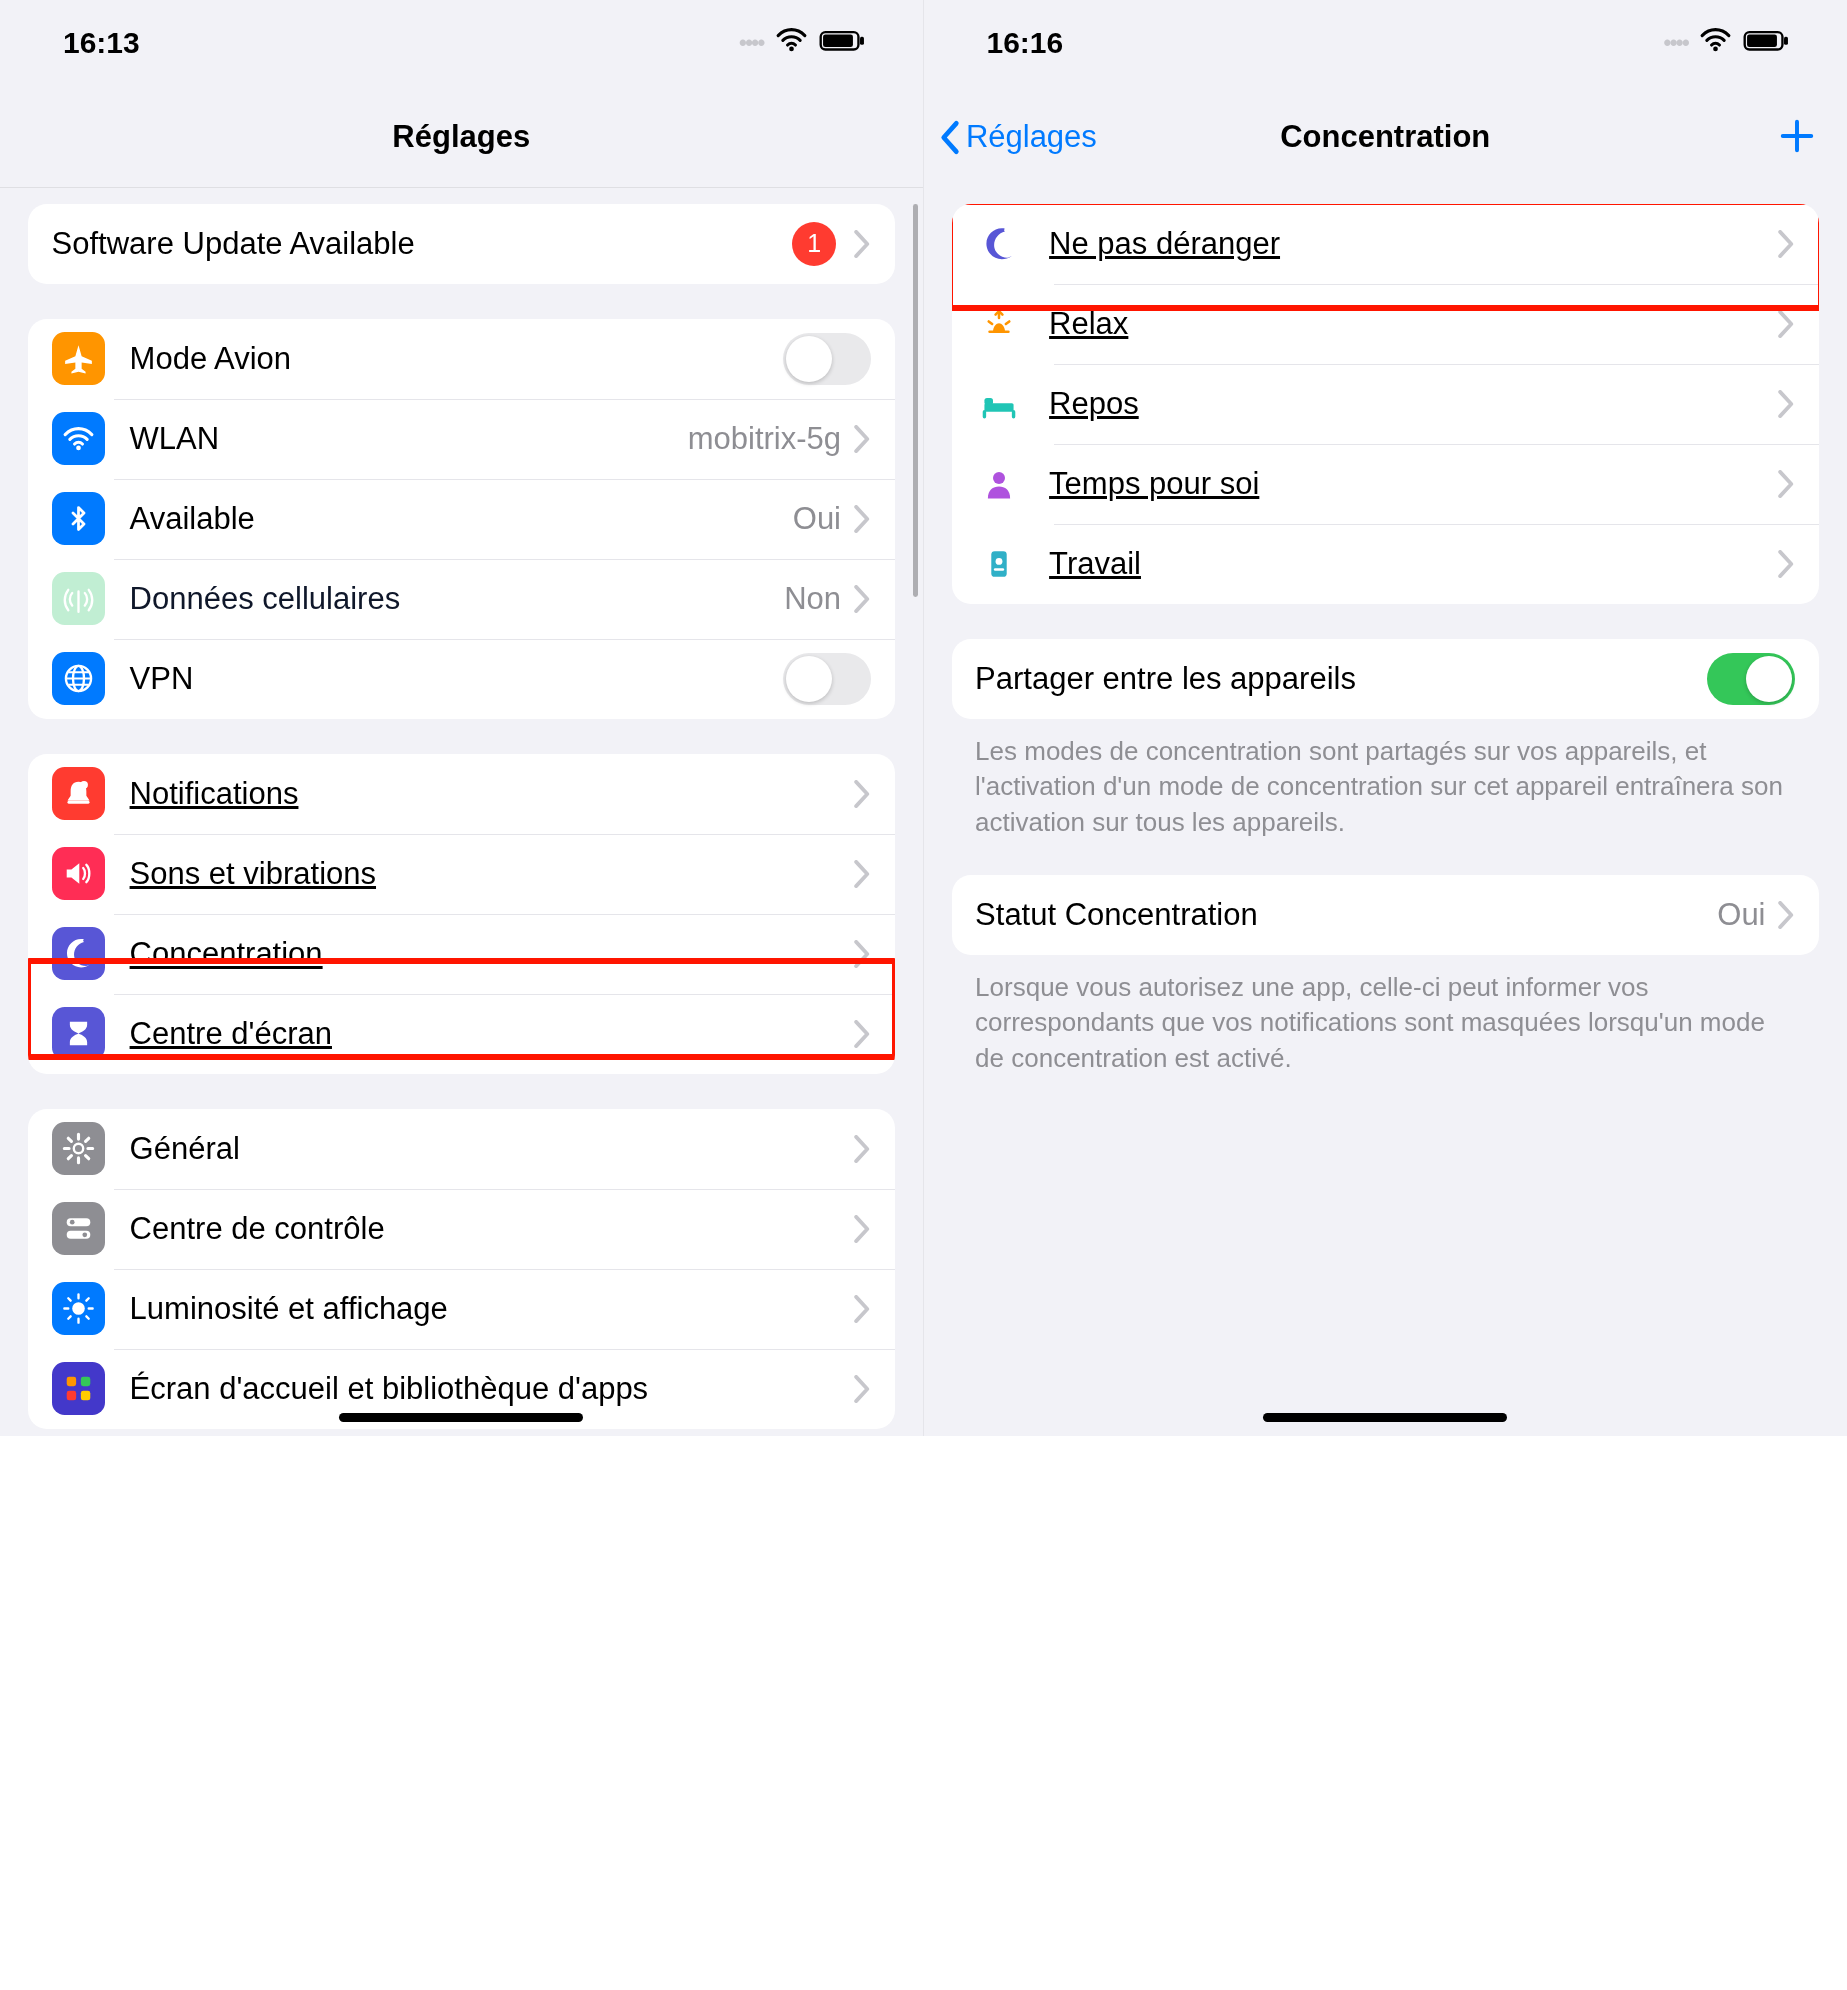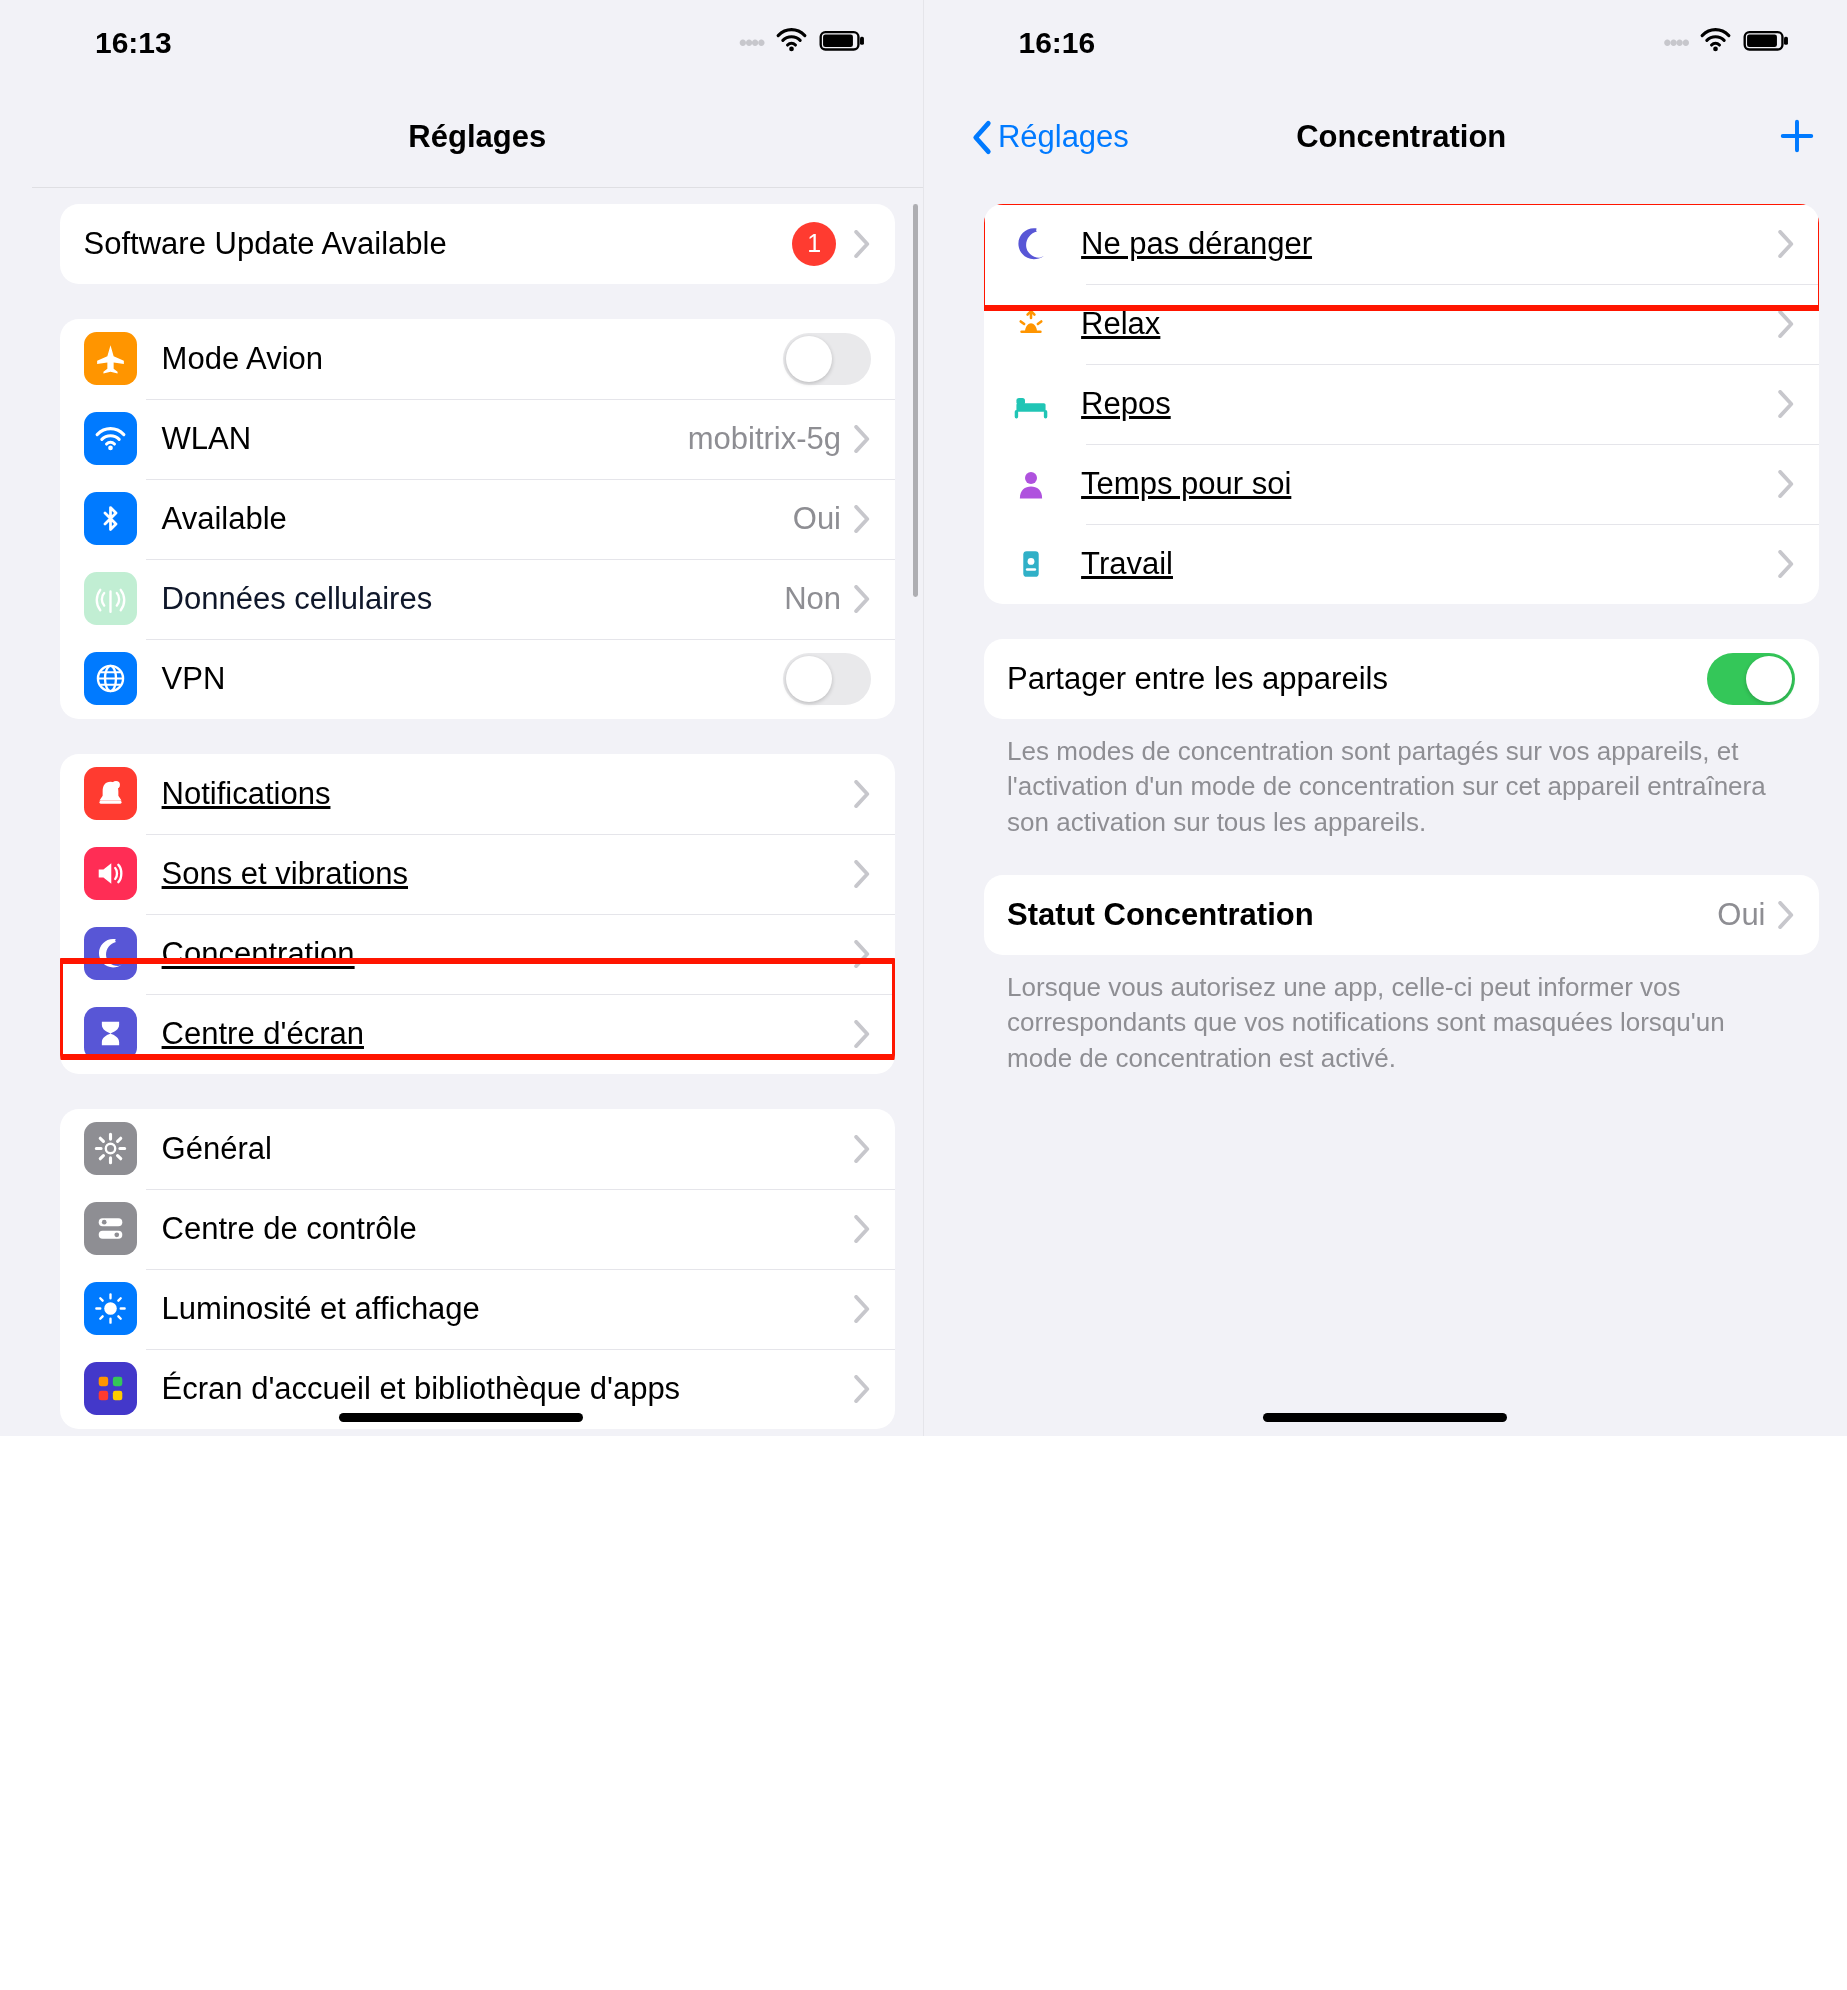--- a/index.html
+++ b/index.html
@@ -9,21 +9,20 @@
     width: 1847px;
     height: 1991px;
     display: flex;
   }
   .phone {
     width: 924px;
     height: 1436px;
     background: #f2f2f7;
     position: relative;
     overflow: hidden;
-    padding-left: 32px;
   }
   .phone-left { border-right: 1.6px solid #e5e5ea; }
   .status-bar {
     height: 86px;
     display: flex;
     align-items: center;
     justify-content: space-between;
     padding: 0 55px 0 63px;
     font-size: 30px;
     font-weight: 600;
@@ -604,21 +603,21 @@
         <span class="toggle on">
             <span class="knob"></span>
           </span>
       </div>
     </div>
 
     <div class="footer-text">Les modes de concentration sont partagés sur vos appareils, et l'activation d'un mode de concentration sur cet appareil entraînera son activation sur tous les appareils.</div>
 
     <div class="group">
       <div class="row no-icon">
-        <span class="row-label" style="font-weight:700">Statut Concentration</span>
+        <span class="row-label" style="font-weight:400">Statut Concentration</span>
         <span class="row-value">Oui</span>
         <span class="chevron">
             <svg viewBox="0 0 18 30">
               <use href="#i-chevron"></use>
             </svg>
           </span>
       </div>
     </div>
 
     <div class="footer-text">Lorsque vous autorisez une app, celle-ci peut informer vos correspondants que vos notifications sont masquées lorsqu'un mode de concentration est activé.</div>

